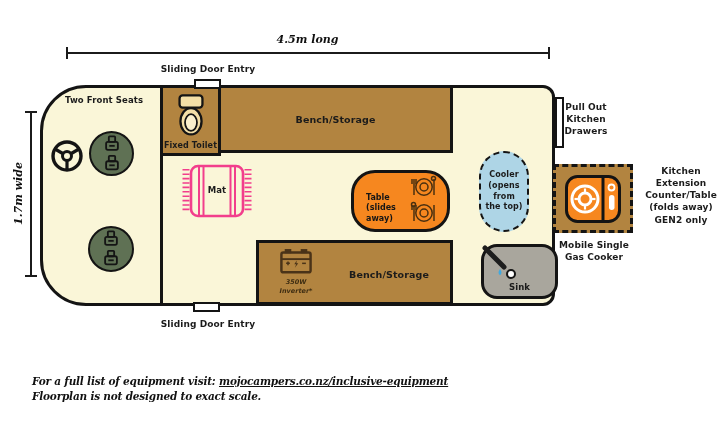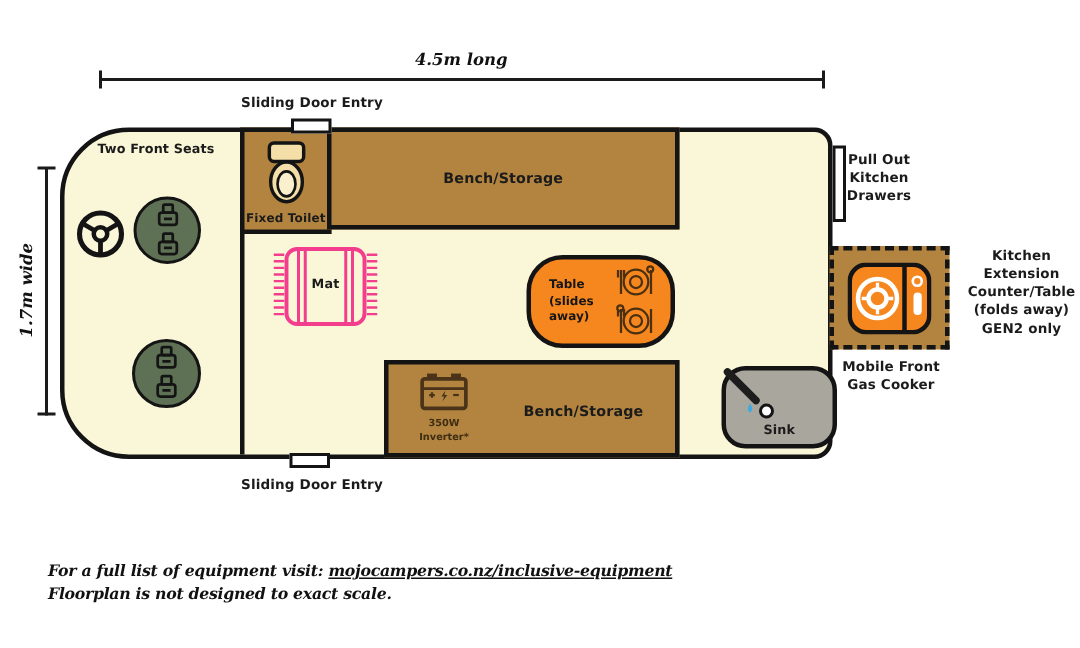--- a/index.html
+++ b/index.html
@@ -13,21 +13,21 @@
   .dimtxt{font-family:"DejaVu Serif","Liberation Serif",serif;font-style:italic;font-weight:bold;
     font-size:11px;color:#111;text-align:center;}
   
   #van{left:40px;top:85px;width:515px;height:221px;background:#FAF6D8;border:3px solid #141414;
     border-radius:46px 12px 12px 46px;box-sizing:border-box;}
   .room{box-sizing:border-box;border:3px solid #141414;background:#B28440;}
   .notch{background:#ffffff;border:2px solid #141414;box-sizing:border-box;z-index:6;}
   .seat{background:#5F7154;border:2.5px solid #141414;border-radius:50%;box-sizing:border-box;
     display:flex;align-items:center;justify-content:center;}
   #table{background:#F6871F;border:3px solid #141414;border-radius:24px;box-sizing:border-box;
-    display:flex;align-items:center;justify-content:space-between;padding:4px 8px 4px 12px;}
+    display:flex;align-items:flex-end;justify-content:space-between;padding:4px 8px 4px 12px;}
   #cooler{background:#AED5E6;border:2px dashed #141414;border-radius:26px;box-sizing:border-box;
     display:flex;align-items:center;justify-content:center;}
   #sink{background:#A9A69D;border:3px solid #141414;border-radius:16px;box-sizing:border-box;}
   #kitchen-ext{background:#B28440;border:3px dashed #141414;box-sizing:border-box;
     display:flex;align-items:center;justify-content:center;}
   #drawer-handle{background:#ffffff;border:2px solid #141414;box-sizing:border-box;}
   .footer-line{font-family:"DejaVu Serif","Liberation Serif",serif;font-style:italic;font-weight:bold;
     font-size:10.5px;color:#111;letter-spacing:-0.2px;line-height:15.5px;white-space:nowrap;}
   .underlined{text-decoration:underline;}
 </style>
@@ -125,20 +125,28 @@
       <svg width="30" height="24" viewBox="0 0 30 24" fill="none" stroke="#4A3010" stroke-width="1.5">
         <path d="M5 4 V20 M3 4 V9 M7 4 V9"></path>
           <path d="M25 4 V20"></path>
         <circle cx="15" cy="12" r="8.2"></circle>
           <circle cx="15" cy="12" r="4"></circle>
           <circle cx="4.5" cy="3.5" r="2"></circle>
       </svg>
     </div>
   </div>
 
+  <div id="cooler" class="abs" style="left:479px;top:151px;width:50px;height:81px;">
+    <div class="lines lbl" style="font-size:8px;">
+      <div>Cooler</div>
+      <div>(opens</div>
+      <div>from</div>
+      <div>the top)</div>
+    </div>
+  </div>
 
   <div id="sink" class="abs" style="left:481px;top:244px;width:77px;height:55px;">
     <svg class="abs" style="left:-6px;top:-6px;" width="40" height="40" viewBox="0 0 40 40">
       <line x1="7" y1="7" x2="26" y2="26" stroke="#1d1d1d" stroke-width="5" stroke-linecap="round"></line>
       <path d="M22 28 q3 4 0 6.2 q-3 -2.2 0 -6.2" fill="#3FA9E0"></path>
     </svg>
     <div class="abs" style="left:22px;top:22px;width:10px;height:10px;background:#fff;border:2.5px solid #141414;border-radius:50%;box-sizing:border-box;"></div>
     <div class="abs lbl" style="left:0;bottom:4px;width:100%;font-size:8.5px;">Sink</div>
   </div>
 
@@ -148,21 +156,21 @@
         <rect x="5" y="0.8" width="7" height="4.5" fill="#4A3318"></rect>
         <rect x="22" y="0.8" width="7" height="4.5" fill="#4A3318"></rect>
         <rect x="1.5" y="4.5" width="31" height="21" rx="2" fill="none" stroke="#4A3318" stroke-width="2.6"></rect>
         <line x1="1.5" y1="11.5" x2="32.5" y2="11.5" stroke="#4A3318" stroke-width="2"></line>
         <g stroke="#4A3318" stroke-width="1.6" fill="none">
           <path d="M6.5 16 h4 M8.5 14 v4"></path>
             <path d="M23.5 16 h4"></path>
         </g>
         <path d="M17.8 13 l-2.6 4 h2 l-1.4 3.6 3.6-4.6 h-2 z" fill="#4A3318"></path>
       </svg>
-      <div class="lines" style="font-weight:bold;font-size:6.5px;color:#3E2D12;">
+      <div class="lines" style="font-weight:bold;font-size:6.5px;color:#3E2D12;font-style:italic;">
         <div>350W</div>
         <div>Inverter*</div>
       </div>
     </div>
     <div class="abs lbl" style="left:70px;top:26px;width:120px;font-size:9.5px;">Bench/Storage</div>
   </div>
 
   <div id="drawer-handle" class="abs" style="left:555px;top:97px;width:9px;height:51px;"></div>
   <div class="abs lbl lines" style="left:559px;top:101px;width:54px;font-size:9px;">
     <div>Pull Out</div>
@@ -180,21 +188,21 @@
         <line x1="20" y1="13.5" x2="20" y2="17"></line>
           <line x1="20" y1="31" x2="20" y2="34.5"></line>
         <line x1="9.5" y1="24" x2="13" y2="24"></line>
           <line x1="27" y1="24" x2="30.5" y2="24"></line>
       </g>
       <circle cx="46.5" cy="12.5" r="3" fill="none" stroke="#ffffff" stroke-width="1.8"></circle>
       <rect x="44" y="20" width="5.5" height="15" rx="2.7" fill="#ffffff"></rect>
     </svg>
   </div>
   <div class="abs lbl lines" style="left:548px;top:239px;width:92px;font-size:9px;">
-    <div>Mobile Front</div>
+    <div>Mobile Single</div>
     <div>Gas Cooker</div>
   </div>
   <div class="abs lbl lines" style="left:636px;top:165px;width:90px;font-size:9px;line-height:1.5;">
     <div>Kitchen</div>
     <div>Extension</div>
     <div>Counter/Table</div>
     <div>(folds away)</div>
     <div>GEN2 only</div>
   </div>
 

